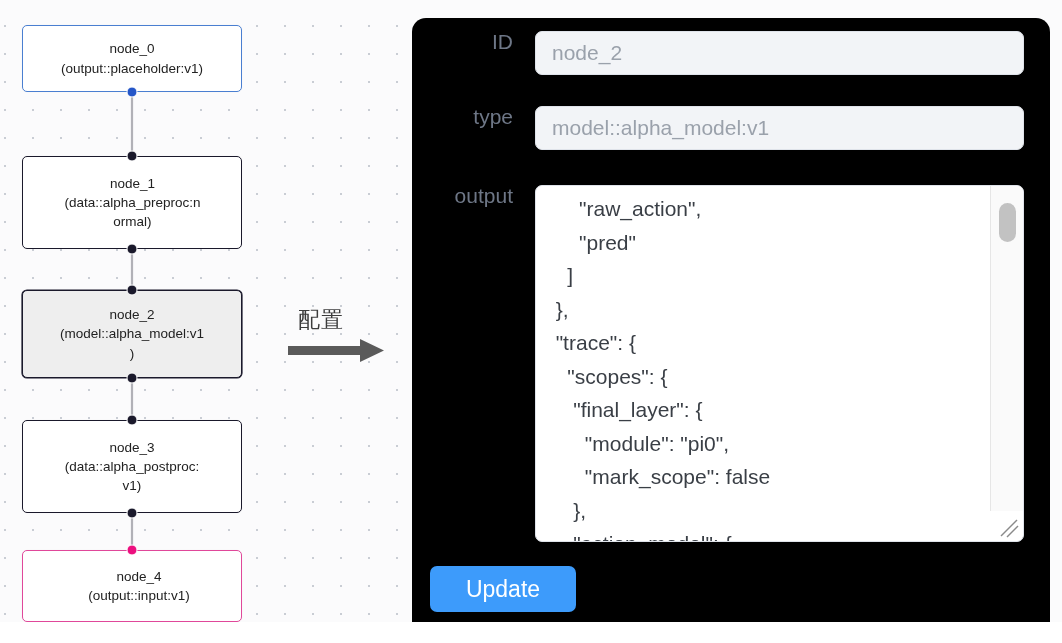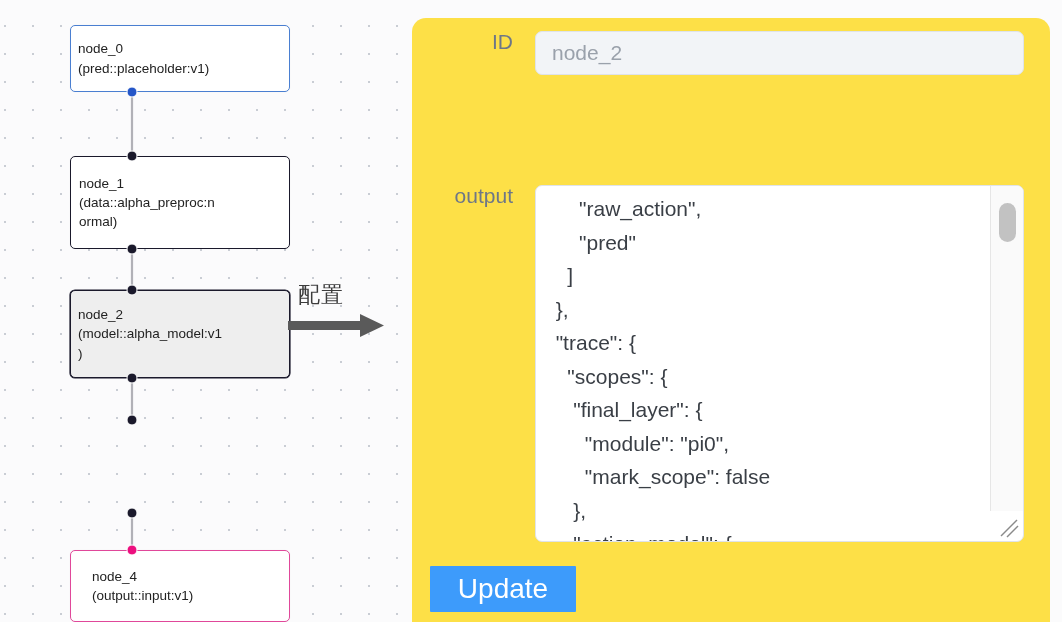--- a/index.html
+++ b/index.html
@@ -39,26 +39,26 @@
   
   .node {
     position: absolute;
     box-sizing: border-box;
     background: #ffffff;
     border: 1.6px solid #1a192b;
     border-radius: 5px;
     display: flex;
     align-items: center;
     justify-content: center;
+    text-align: center;
     font-size: 13.5px;
     line-height: 1.42;
     color: #222222;
     padding: 2px 7px;
     box-shadow: 0 0 0 0.5px rgba(0,0,0,0.02);
-    margin-left: 48px;
   }
   .node .nlabel { display: block; width: 100%; }
   .node.is-input  { border-color: #4a7fd1; }
   .node.is-output { border-color: #e0489a; padding-left: 21px; }
   .node.is-selected {
     background: #eeeeee;
     border-color: #1a192b;
     box-shadow: 0 0 0 0.6px #1a192b;
   }
 
@@ -73,21 +73,21 @@
     box-sizing: border-box;
     transform: translate(-50%, -50%);
   }
   .handle.h-blue { background: #2456c8; }
   .handle.h-pink { background: #ec0f7f; }
 
   
   #arrow-group {
     position: absolute;
     left: 288px;
-    top: 280px;
+    top: 305px;
     width: 110px;
     height: 62px;
   }
   #arrow-label {
     position: absolute;
     left: 10px;
     top: 0px;
     font-size: 22px;
     letter-spacing: 1px;
     color: #3c3c3c;
@@ -100,21 +100,21 @@
     top: 32px;
   }
 
   
   #config-panel {
     position: absolute;
     left: 412px;
     top: 18px;
     width: 638px;
     height: 604px;
-    background: #fde047;
+    background: #000000;
     border-radius: 14px 14px 0 0;
     box-sizing: border-box;
     overflow: hidden;
   }
   .field-row {
     position: absolute;
     display: flex;
     align-items: flex-start;
   }
   .field-label {
@@ -200,23 +200,23 @@
 
   
   #update-button {
     position: absolute;
     left: 18px;
     top: 548px;
     width: 146px;
     height: 46px;
     background: #3d9bfb;
     border: none;
-    border-radius: 1px;
+    border-radius: 7px;
     color: #ffffff;
-    font-size: 28px;
+    font-size: 23px;
     font-family: "Liberation Sans", sans-serif;
     display: flex;
     align-items: center;
     justify-content: center;
     cursor: pointer;
     padding: 0;
   }
 
   
   #bottom-strip {
@@ -234,36 +234,39 @@
 <div id="canvas">
 
   <svg id="edges" viewBox="0 0 1062 643" width="1062" height="643">
     <line x1="132" y1="92" x2="132" y2="156" stroke="#b1b1b7" stroke-width="2.2"></line>
     <line x1="132" y1="249" x2="132" y2="290" stroke="#b1b1b7" stroke-width="2.2"></line>
     <line x1="132" y1="378" x2="132" y2="420" stroke="#b1b1b7" stroke-width="2.2"></line>
     <line x1="132" y1="513" x2="132" y2="550" stroke="#b1b1b7" stroke-width="2.2"></line>
   </svg>
 
   <div class="node is-input" id="node-0" style="left:22px; top:25px; width:220px; height:67px;">
-    <span class="nlabel"><span>node_0</span><br><span>(pred::placeholder:v1)</span></span>
+    <span class="nlabel"><span>node_0</span><br><span>(output::placeholder:v1)</span></span>
   </div>
   <div class="handle h-blue" style="left:132px; top:92px;"></div>
 
   <div class="node" id="node-1" style="left:22px; top:156px; width:220px; height:93px;padding-left:8px;">
     <span class="nlabel"><span>node_1</span><br>(data::alpha_preproc:n<br>ormal)</span>
   </div>
   <div class="handle" style="left:132px; top:156px;"></div>
   <div class="handle" style="left:132px; top:249px;"></div>
 
   <div class="node is-selected" id="node-2" style="left:22px; top:290px; width:220px; height:88px;">
     <span class="nlabel"><span>node_2</span><br>(model::alpha_model:v1<br>)</span>
   </div>
   <div class="handle" style="left:132px; top:290px;"></div>
   <div class="handle" style="left:132px; top:378px;"></div>
 
+  <div class="node" id="node-3" style="left:22px; top:420px; width:220px; height:93px;">
+    <span class="nlabel"><span>node_3</span><br>(data::alpha_postproc:<br>v1)</span>
+  </div>
   <div class="handle" style="left:132px; top:420px;"></div>
   <div class="handle" style="left:132px; top:513px;"></div>
 
   <div class="node is-output" id="node-4" style="left:22px; top:550px; width:220px; height:72px;">
     <span class="nlabel"><span>node_4</span><br><span>(output::input:v1)</span></span>
   </div>
   <div class="handle h-pink" style="left:132px; top:550px;"></div>
 
   <div id="arrow-group">
     <div id="arrow-label">配置</div>
@@ -273,20 +276,24 @@
   </div>
 </div>
 
 <div id="config-panel">
 
   <div class="field-row" id="row-id">
     <div class="field-label">ID</div>
     <div class="field-input">node_2</div>
   </div>
 
+  <div class="field-row" id="row-type">
+    <div class="field-label">type</div>
+    <div class="field-input">model::alpha_model:v1</div>
+  </div>
 
   <div class="field-row" id="row-config">
     <div class="field-label">output</div>
     <div id="config-textarea-wrap">
       <pre id="config-text">      "raw_action",
       "pred"
     ]
   },
   "trace": {
     "scopes": {

